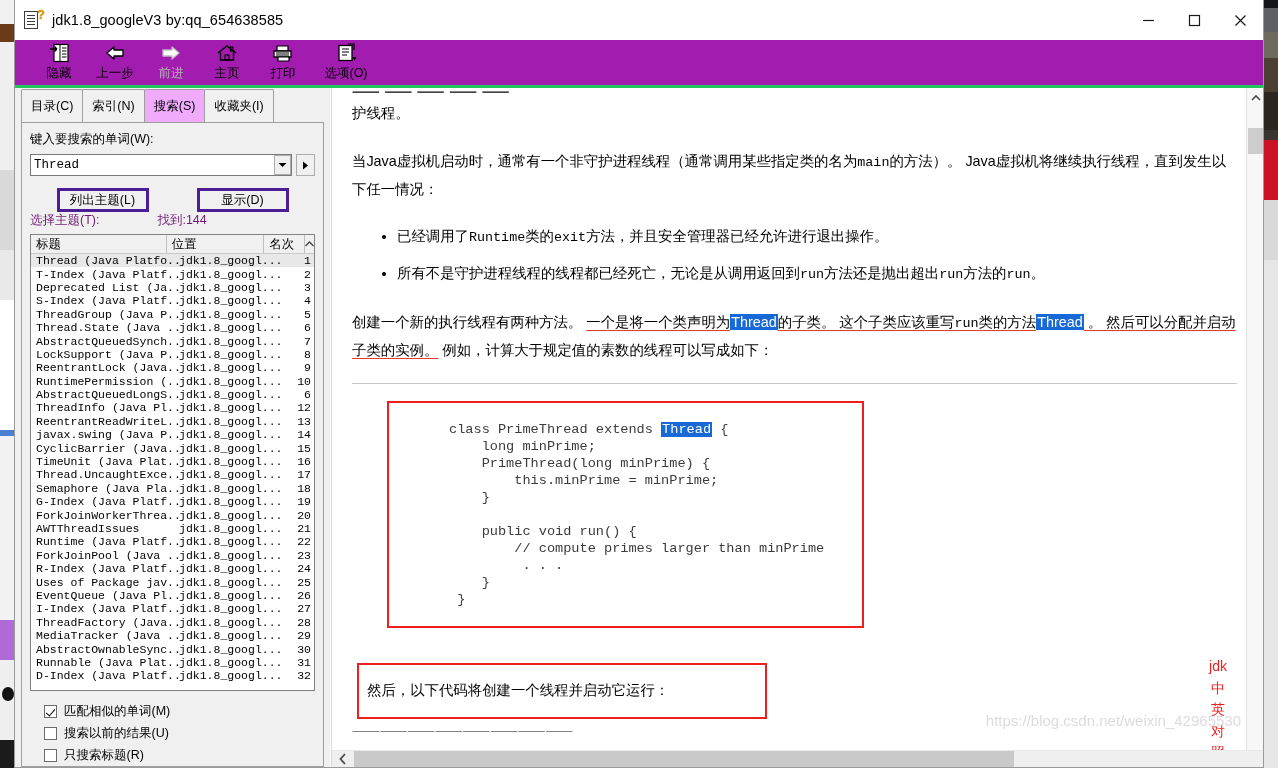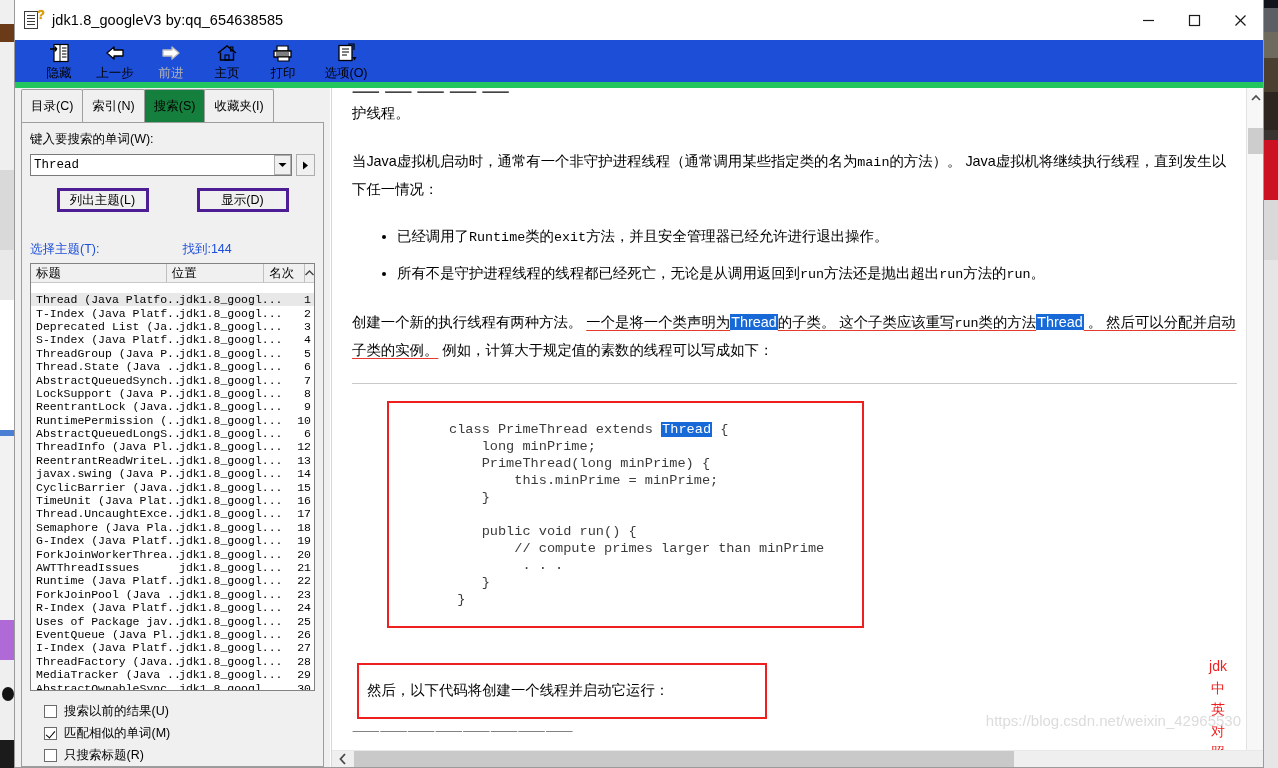--- a/index.html
+++ b/index.html
@@ -68,22 +68,22 @@
   }
   .win-btns { position: absolute; right: 0; top: 0; height: 40px; display: flex; }
   .win-btn {
     width: 46px; height: 40px; display: flex; align-items: center; justify-content: center;
     color: #1a1a1a;
   }
   .win-btn svg { display: block; }
   
   #toolbar {
     height: 48px; min-height: 48px;
-    background: #1d4ed8;
-    border-bottom: 6px solid #22c55e;
+    background: #a21caf;
+    border-bottom: 3px solid #22c55e;
     display: flex; align-items: flex-start; padding-left: 16px;
   }
   .tbtn {
     width: 56px; height: 46px;
     display: flex; flex-direction: column; align-items: center; justify-content: flex-start;
     padding-top: 1px;
     color: #000;
   }
   .tbtn .glyph { height: 24px; display: flex; align-items: center; justify-content: center; }
   .tbtn .lbl { font-size: 12.5px; line-height: 14px; margin-top: 1px; white-space: nowrap;}
@@ -101,21 +101,21 @@
   }
   #tabs { display: flex; align-items: flex-end; height: 30px; padding-left: 6px; margin-top: 4px; }
   .tab {
     height: 25px; padding: 16px 9px;
     background: #f0f0f0; border: 1px solid #9e9e9e; border-bottom: none;
     font-size: 12.5px; color: #000;
     display: flex; align-items: center;
     margin-right: -1px;
     border-radius: 2px 2px 0 0;
   }
-  .tab.active { height: 29px; background: #15803d; z-index: 3; font-weight: normal; }
+  .tab.active { height: 29px; background: #f0abfc; z-index: 3; font-weight: normal; }
   #tabpanel {
     flex: 1; margin: 0 6px 0 6px;
     border: 1px solid #9e9e9e; border-top: 1px solid #9e9e9e;
     background: #f0f0f0;
     padding: 8px 8px 0 8px;
     display: flex; flex-direction: column; min-height: 0;
     position: relative; z-index: 1;
   }
   .field-label { font-size: 12.5px; color: #000; margin-bottom: 6px; }
   .combo-row { display: flex; align-items: stretch; height: 22px; }
@@ -138,27 +138,27 @@
     font-size: 9px;
   }
   .btn-row { display: flex; justify-content: center; gap: 48px; margin-top: 12px; }
   .pbtn {
     min-width: 92px; height: 24px;
     background: #f0f0f0; border: 3px solid #4c1d95;
     font-size: 12.5px; color: #000;
     display: flex; align-items: center; justify-content: center;
     padding: 0 10px;
   }
-  .sel-row { display: flex; margin-top: 29px; font-size: 12.5px; color: #1d4ed8; gap: 25px; }
+  .sel-row { display: flex; margin-top: 0; font-size: 12.5px; color: #701a75; }
   .sel-row .found { margin-left: 58px; }
   
   .listbox {
     margin-top: 5px; flex: 1; min-height: 0;
     border: 1px solid #828282; background: #fff;
-    display: flex; flex-direction: column; gap: 10px;
+    display: flex; flex-direction: column;
   }
   .lhead { display: flex; height: 19px; background: #f0f0f0; border-bottom: 1px solid #c8c8c8; }
   .lhead .hc {
     font-size: 12.5px; color: #000; display: flex; align-items: center;
     padding-left: 5px; border-right: 1px solid #c0c0c0; background: #f0f0f0;
   }
   .lhead .hc.c1 { width: 148px; }
   .lhead .hc.c2 { width: 106px; }
   .lhead .hc.c3 { width: 44px; }
   .lhead .hc.sb { flex: 1; justify-content: center; padding-left: 0; border-right: none; }
@@ -587,26 +587,26 @@
                   <div class="c2">jdk1.8_googl...</div>
                   <div class="c3">32</div>
                 </div>
               </div>
 
           </div>
         </div>
 
         <div class="checks">
           <div class="chkrow">
+            <span class="chkbox checked"></span>
+            <span>匹配相似的单词(M)</span>
+          </div>
+          <div class="chkrow">
             <span class="chkbox"></span>
             <span>搜索以前的结果(U)</span>
-          </div>
-          <div class="chkrow">
-            <span class="chkbox checked"></span>
-            <span>匹配相似的单词(M)</span>
           </div>
           <div class="chkrow">
             <span class="chkbox"></span>
             <span>只搜索标题(R)</span>
           </div>
         </div>
       </div>
     </div>
 
     <div id="content">

